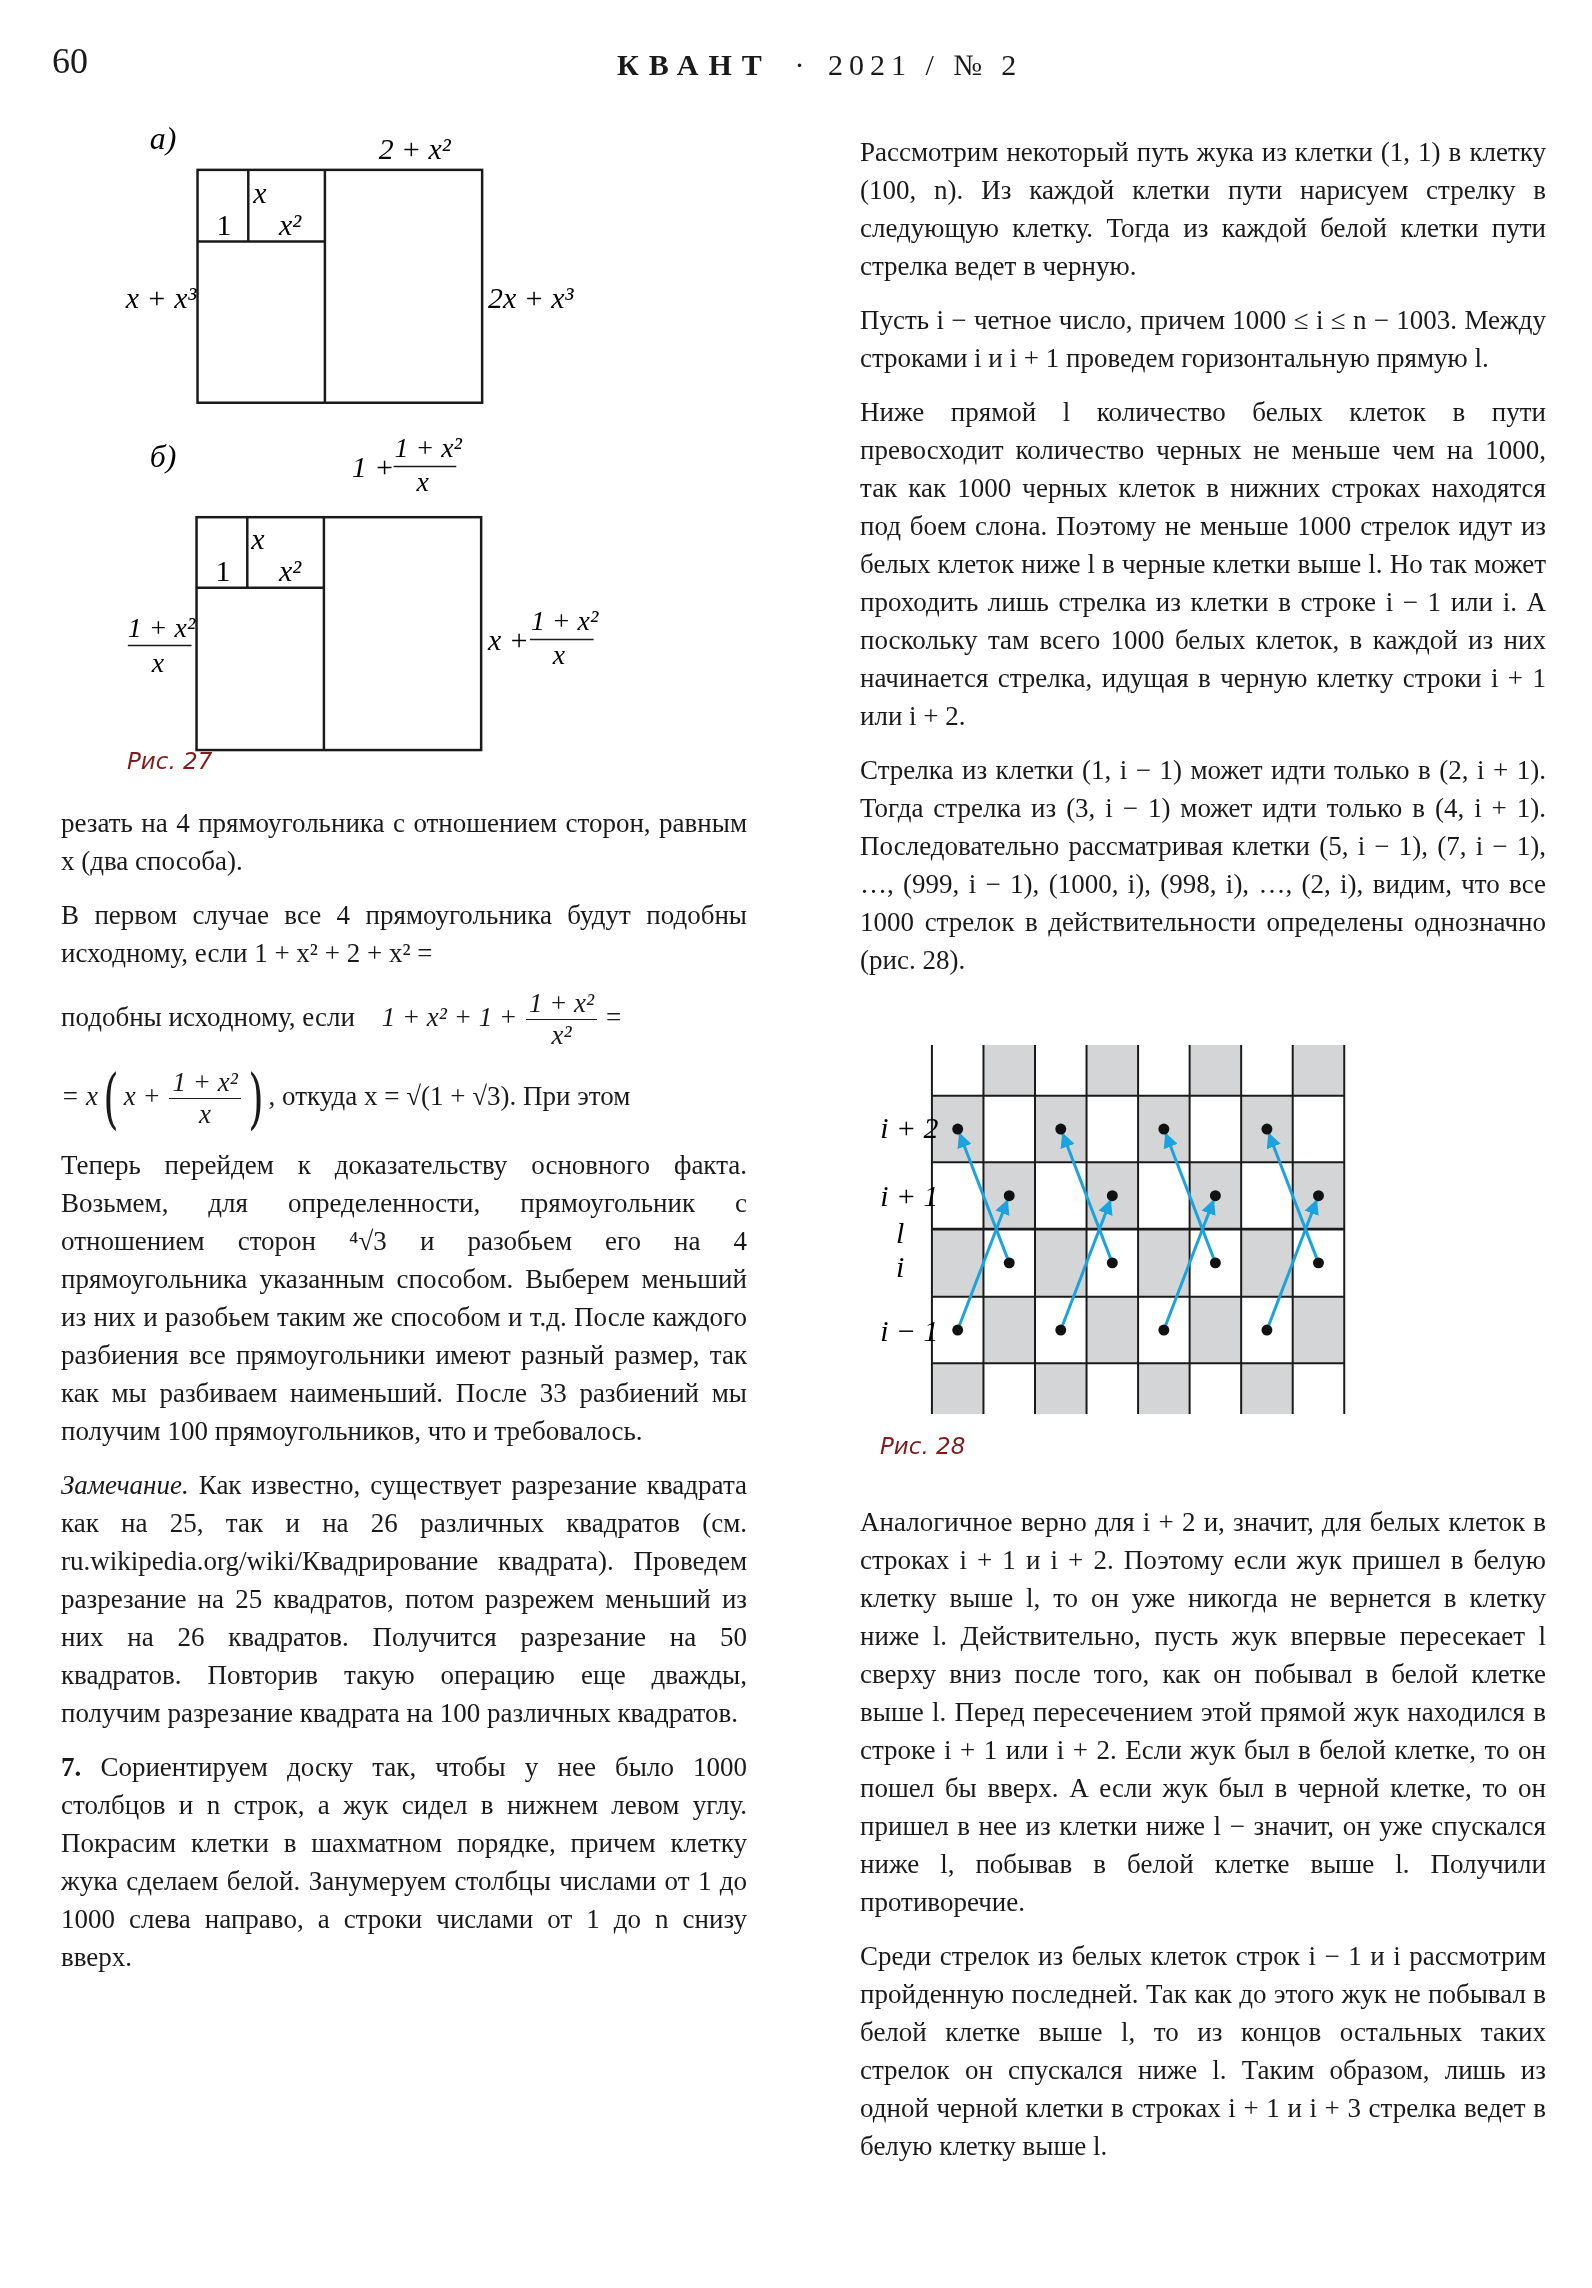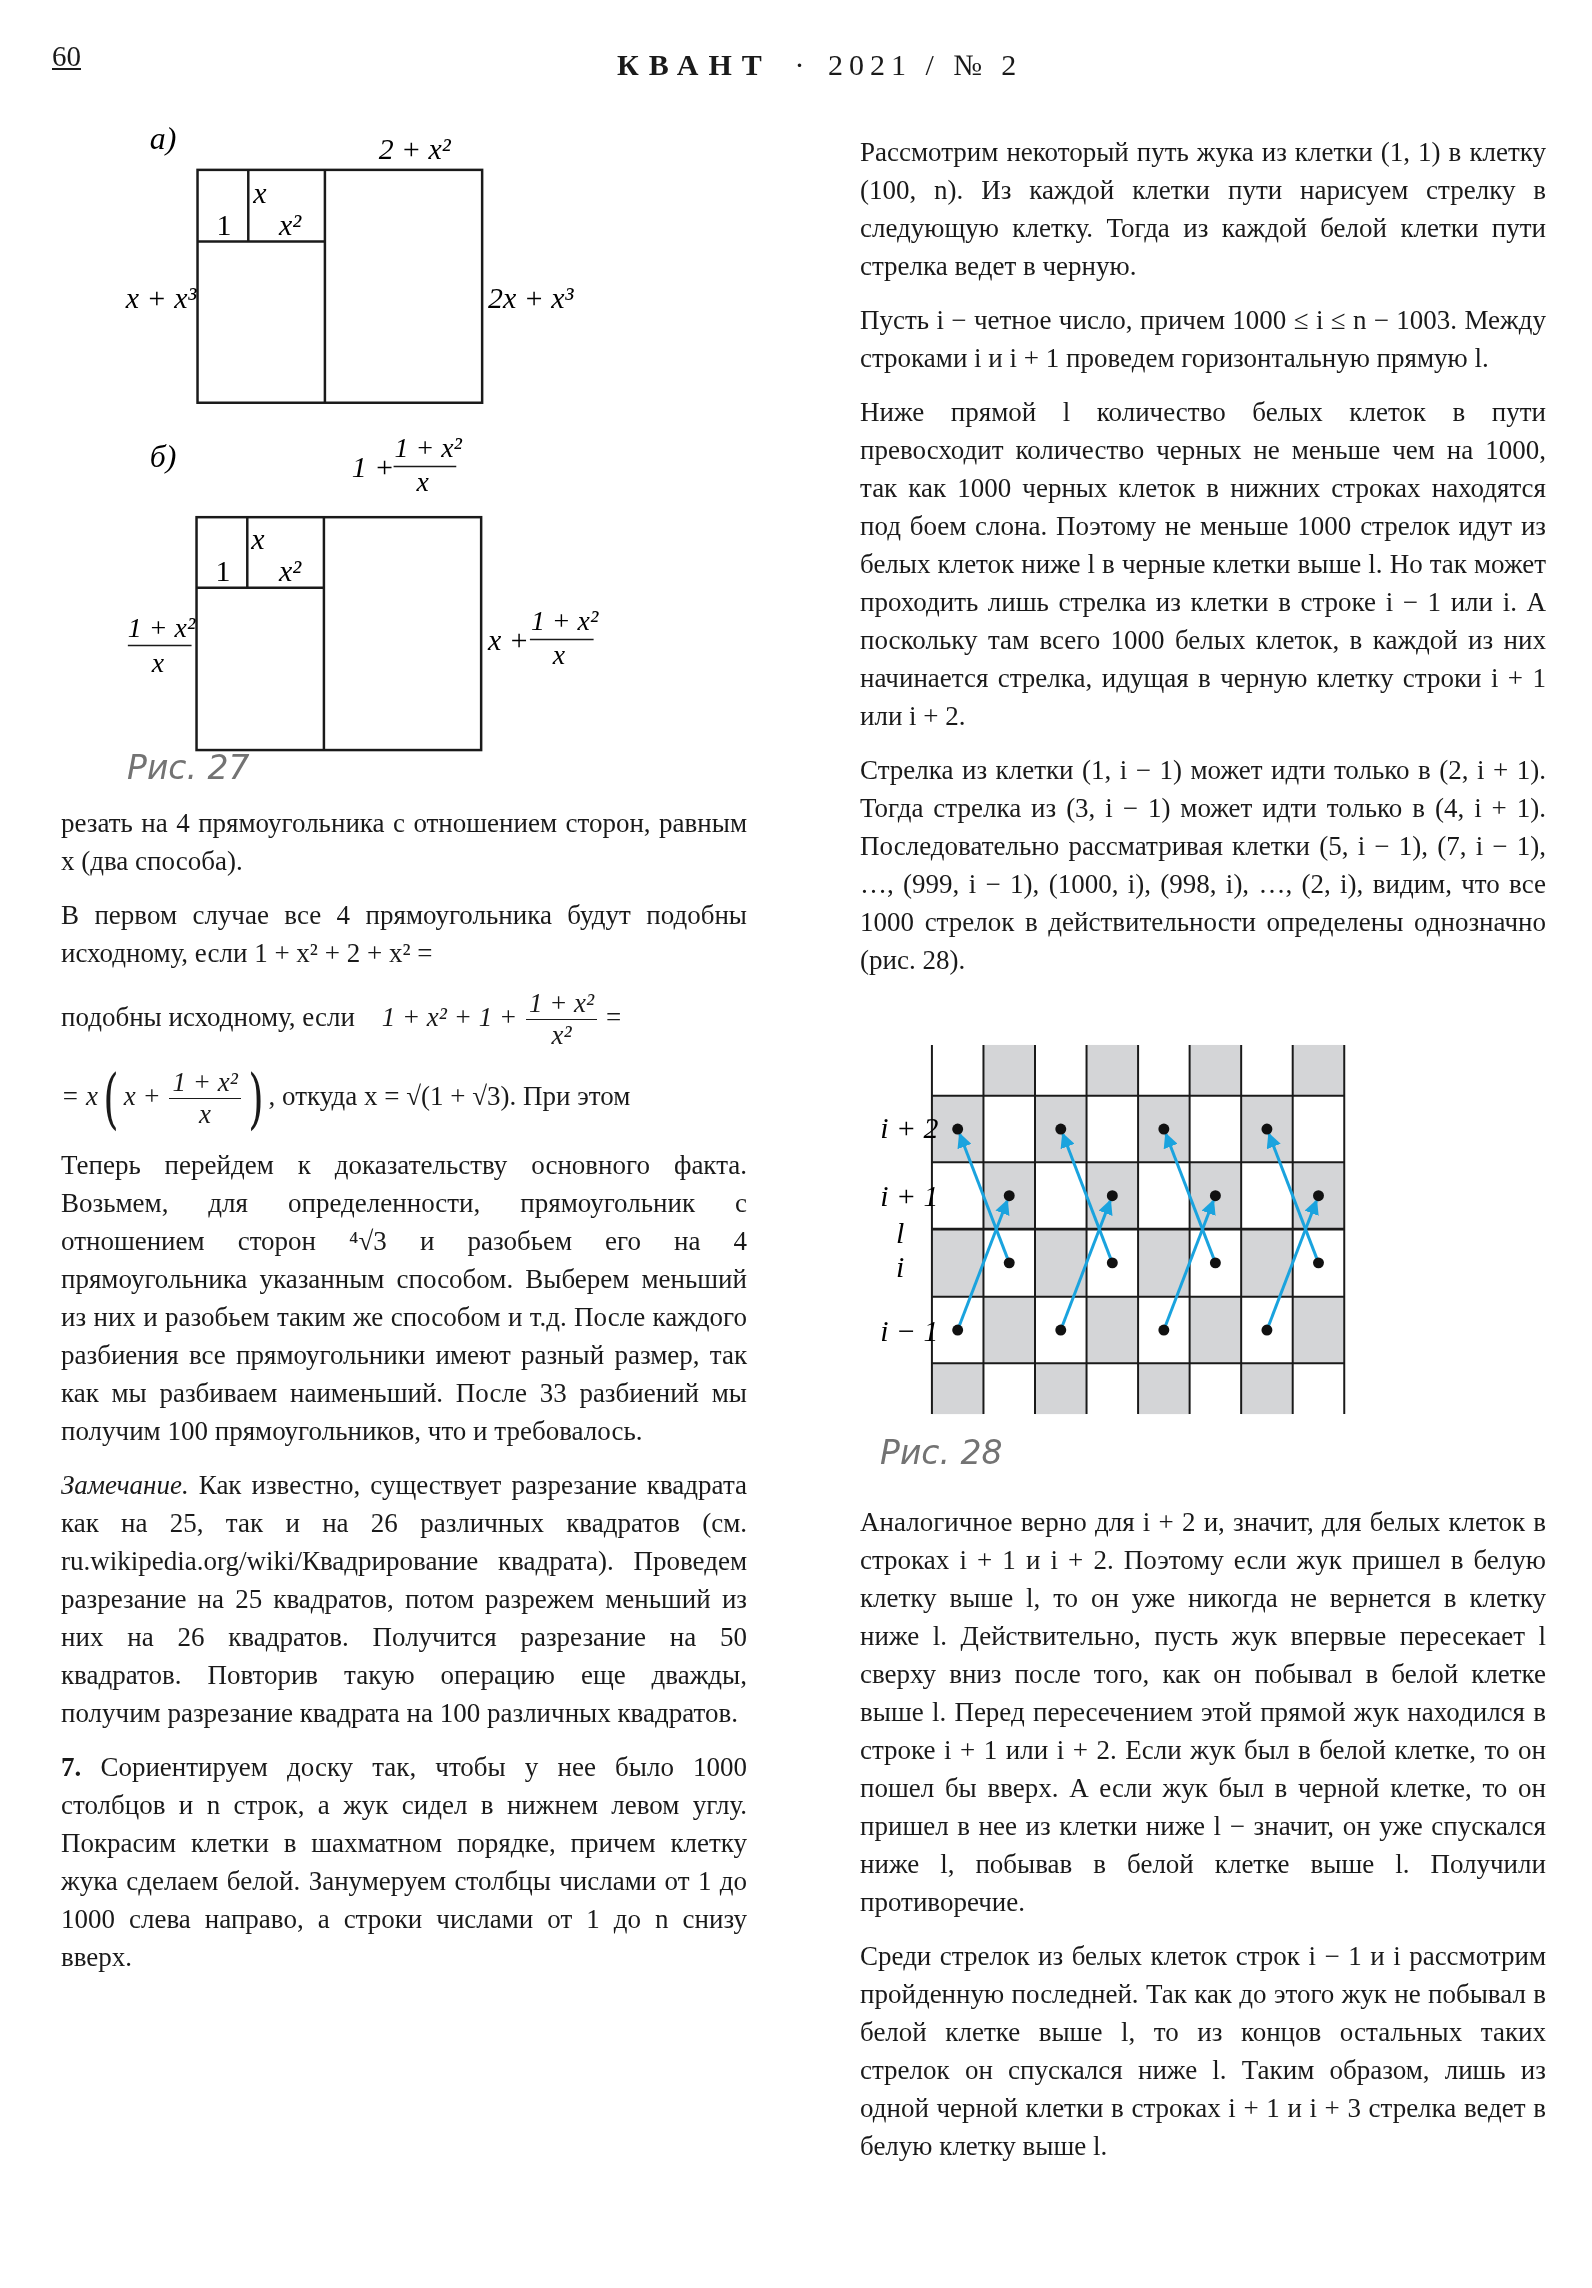--- a/index.html
+++ b/index.html
@@ -1,32 +1,32 @@
 <!DOCTYPE html>
 <html><head>
 <meta charset="utf-8">
 <style>
   html, body { margin: 0; padding: 0; background: #ffffff; }
   body { width: 1592px; height: 2289px; position: relative; overflow: hidden;
          font-family: "Liberation Serif", "DejaVu Serif", serif; color: #1a1a1a; }
-  .page-num { position: absolute; left: 52px; top: 40px; font-size: 29px; font-family: "Liberation Serif", serif; text-decoration: underline; }
+  .page-num { position: absolute; left: 52px; top: 40px; font-size: 36px; font-family: "Liberation Serif", serif; }
   .running-head { position: absolute; left: 617px; top: 48px; font-size: 30px; letter-spacing: 1px; }
   .running-head .mag { font-weight: bold; letter-spacing: 10px; }
   .running-head .issue { letter-spacing: 6px; }
   .col { position: absolute; width: 718px; font-size: 27px; line-height: 38px; text-align: justify; }
   .col p { margin: 16px; text-indent: 0; }
   .col-left { left: 45px; top: 788px; }
   .col-right { left: 844px; top: 117px; }
   .col-right-2 { left: 844px; top: 1487px; }
   i.m { font-family: "Liberation Serif", serif; font-style: italic; }
   .frac { display: inline-block; vertical-align: middle; text-align: center; line-height: 1.15; margin: 0 2px; }
   .frac .num { display: block; border-bottom: 1.5px solid #1a1a1a; padding: 0 3px; }
   .frac .den { display: block; padding: 0 3px; }
   .bigparen { font-size: 66px; font-weight: 100; vertical-align: middle; line-height: 0.9; font-family: "DejaVu Serif", serif; transform: scaleX(0.6); display: inline-block; }
-  .caption { position: absolute; font-family: "DejaVu Sans", sans-serif; font-style: italic; font-size: 33px; font-weight: 300; color: #737373; }
+  .caption { position: absolute; font-family: "DejaVu Sans", sans-serif; font-style: italic; font-size: 23px; font-weight: 300; color: #7f1d1d; }
   svg text { font-family: "Liberation Serif", serif; }
   .bold { font-weight: bold; }
 </style>
 </head>
 <body>
 
 <div class="page-num">60</div>
 <div class="running-head">
   <span class="mag">КВАНТ</span>
   <span style="margin:0 14px;">·</span>

